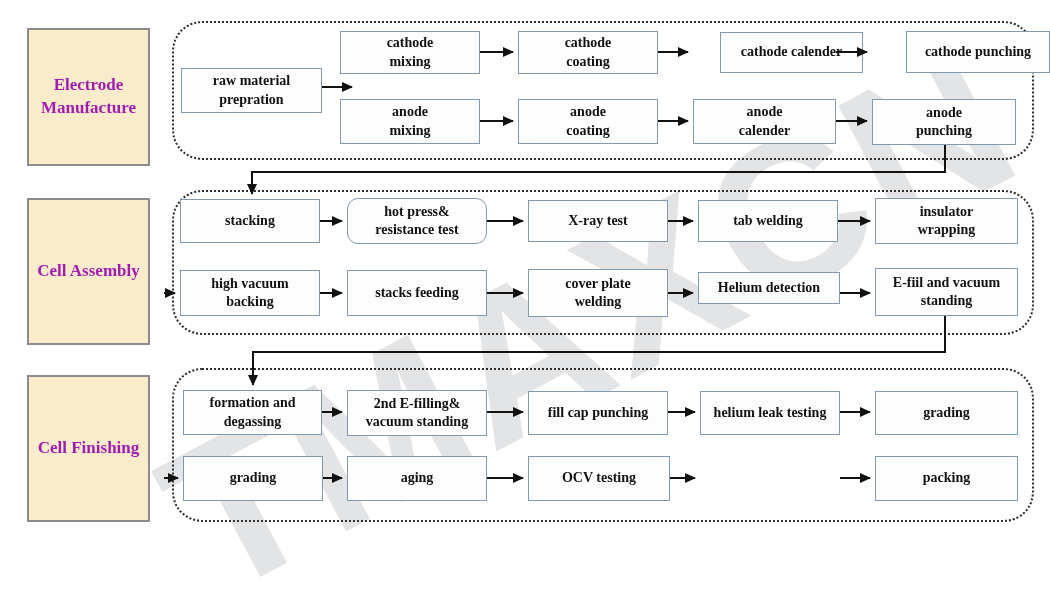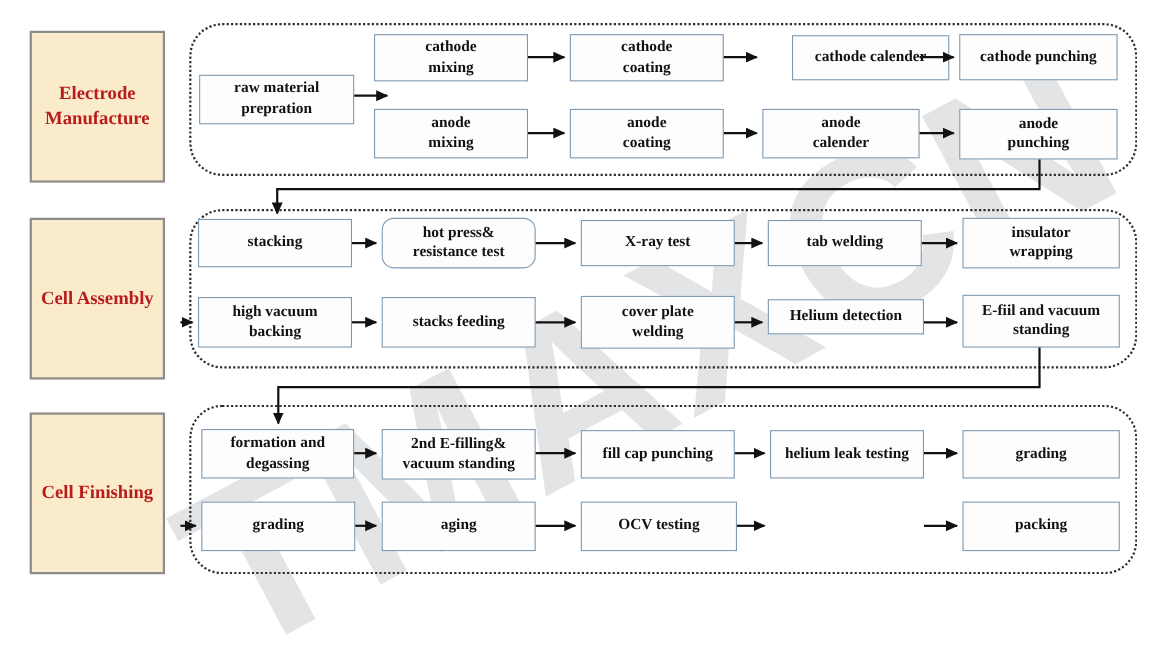--- a/index.html
+++ b/index.html
@@ -15,21 +15,21 @@
     transform:rotate(-28deg);z-index:1;pointer-events:none;user-select:none;white-space:nowrap;
   }
   .section{
     position:absolute;border:2.5px dotted #2e2e2e;border-radius:30px;
     box-sizing:border-box;z-index:2;background:transparent;
   }
   .stage{
     position:absolute;display:flex;align-items:center;justify-content:center;
     text-align:center;background:#faeccb;border:2px solid #8c8c8c;
     font-weight:700;font-size:17px;line-height:1.35;white-space:pre-line;
-    color:#b91c1c;box-sizing:border-box;z-index:3;
+    color:#a21caf;box-sizing:border-box;z-index:3;
   }
   .node{
     position:absolute;display:flex;align-items:center;justify-content:center;
     text-align:center;background:#fdfdfe;border:1.5px solid #7e9ab2;
     font-weight:700;font-size:14px;line-height:1.3;white-space:pre-line;
     color:#111;box-sizing:border-box;z-index:3;padding:1px 3px;
   }
   .arrows{position:absolute;left:0;top:0;width:1050px;height:590px;z-index:4;pointer-events:none;}
 </style>
 </head>
@@ -48,21 +48,21 @@
   <div class="stage" style="left:27px;top:198px;width:123px;height:147px;">Cell Assembly</div>
   <div class="stage" style="left:27px;top:375px;width:123px;height:147px;">Cell Finishing</div>
 
   <div class="node" style="left:181px;top:68px;width:141px;height:45px;">raw material
 prepration</div>
   <div class="node" style="left:340px;top:31px;width:140px;height:43px;">cathode
 mixing</div>
   <div class="node" style="left:518px;top:31px;width:140px;height:43px;">cathode
 coating</div>
   <div class="node" style="left:720px;top:32px;width:143px;height:41px;">cathode calender</div>
-  <div class="node" style="left:872px;top:31px;width:144px;height:42px;">cathode punching</div>
+  <div class="node" style="left:906px;top:31px;width:144px;height:42px;">cathode punching</div>
   <div class="node" style="left:340px;top:99px;width:140px;height:45px;">anode
 mixing</div>
   <div class="node" style="left:518px;top:99px;width:140px;height:45px;">anode
 coating</div>
   <div class="node" style="left:693px;top:99px;width:143px;height:45px;">anode
 calender</div>
   <div class="node" style="left:872px;top:99px;width:144px;height:46px;">anode
 punching</div>
 
   <div class="node" style="left:180px;top:199px;width:140px;height:44px;">stacking</div>

